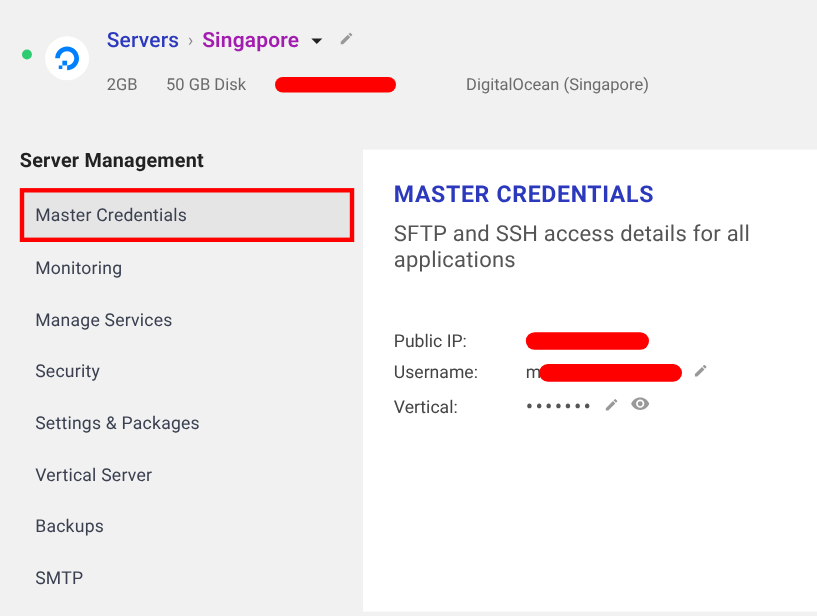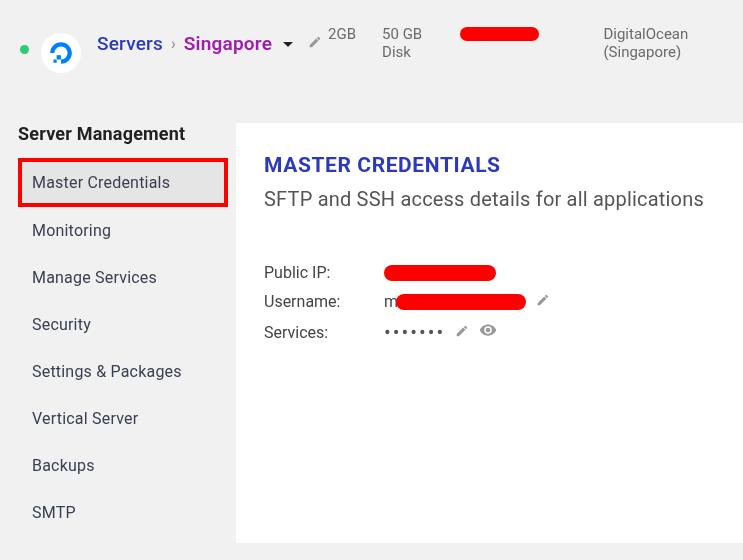--- a/index.html
+++ b/index.html
@@ -36,22 +36,22 @@
       align-items: center;
       justify-content: center;
       margin-top: 8px;
     }
     .provider-logo svg {
       width: 26px;
       height: 26px;
     }
     .header-info {
       display: flex;
-      flex-direction: row;
-      gap: 6px;
+      flex-direction: column;
+      gap: 20px;
       margin-left: 4px;
       flex: 1;
     }
     .breadcrumb-row {
       display: flex;
       align-items: center;
       gap: 8px;
     }
     .breadcrumb-servers {
       color: #2C39BD;
@@ -91,21 +91,21 @@
       margin-top: 2px;
     }
     .meta-provider {
       margin-left: 38px;
     }
     .main-area {
       display: flex;
       margin-top: 35px;
     }
     .sidebar {
-      width: 236px;
+      width: 330px;
       padding-left: 18px;
     }
     .sidebar-title {
       color: #222;
       font-size: 18px;
       font-weight: 700;
       margin-bottom: 14px;
       letter-spacing: 0.2px;
     }
     .sidebar-item {
@@ -261,21 +261,21 @@
       <span class="cred-username-val">m</span>
       <span class="cred-redacted-2"></span>
       <span class="edit-icon-small">
         <svg width="14" height="14" viewBox="0 0 24 24">
             <path fill="currentColor" d="M3 17.25V21h3.75L17.81 9.94l-3.75-3.75L3 17.25zM20.71 7.04a1 1 0 000-1.41l-2.34-2.34a1 1 0 00-1.41 0l-1.83 1.83 3.75 3.75 1.83-1.83z"></path>
           </svg>
       </span>
     </div>
 
     <div class="cred-row">
-      <span class="cred-label">Services:</span>
+      <span class="cred-label">Vertical:</span>
       <span class="password-dots">•••••••</span>
       <span class="edit-icon-small">
         <svg width="14" height="14" viewBox="0 0 24 24">
             <path fill="currentColor" d="M3 17.25V21h3.75L17.81 9.94l-3.75-3.75L3 17.25zM20.71 7.04a1 1 0 000-1.41l-2.34-2.34a1 1 0 00-1.41 0l-1.83 1.83 3.75 3.75 1.83-1.83z"></path>
           </svg>
       </span>
       <span class="eye-icon">
         <svg width="18" height="18" viewBox="0 0 24 24">
             <path fill="currentColor" d="M12 4.5C7 4.5 2.73 7.61 1 12c1.73 4.39 6 7.5 11 7.5s9.27-3.11 11-7.5c-1.73-4.39-6-7.5-11-7.5zM12 17a5 5 0 110-10 5 5 0 010 10zm0-8a3 3 0 100 6 3 3 0 000-6z"></path>
           </svg>

